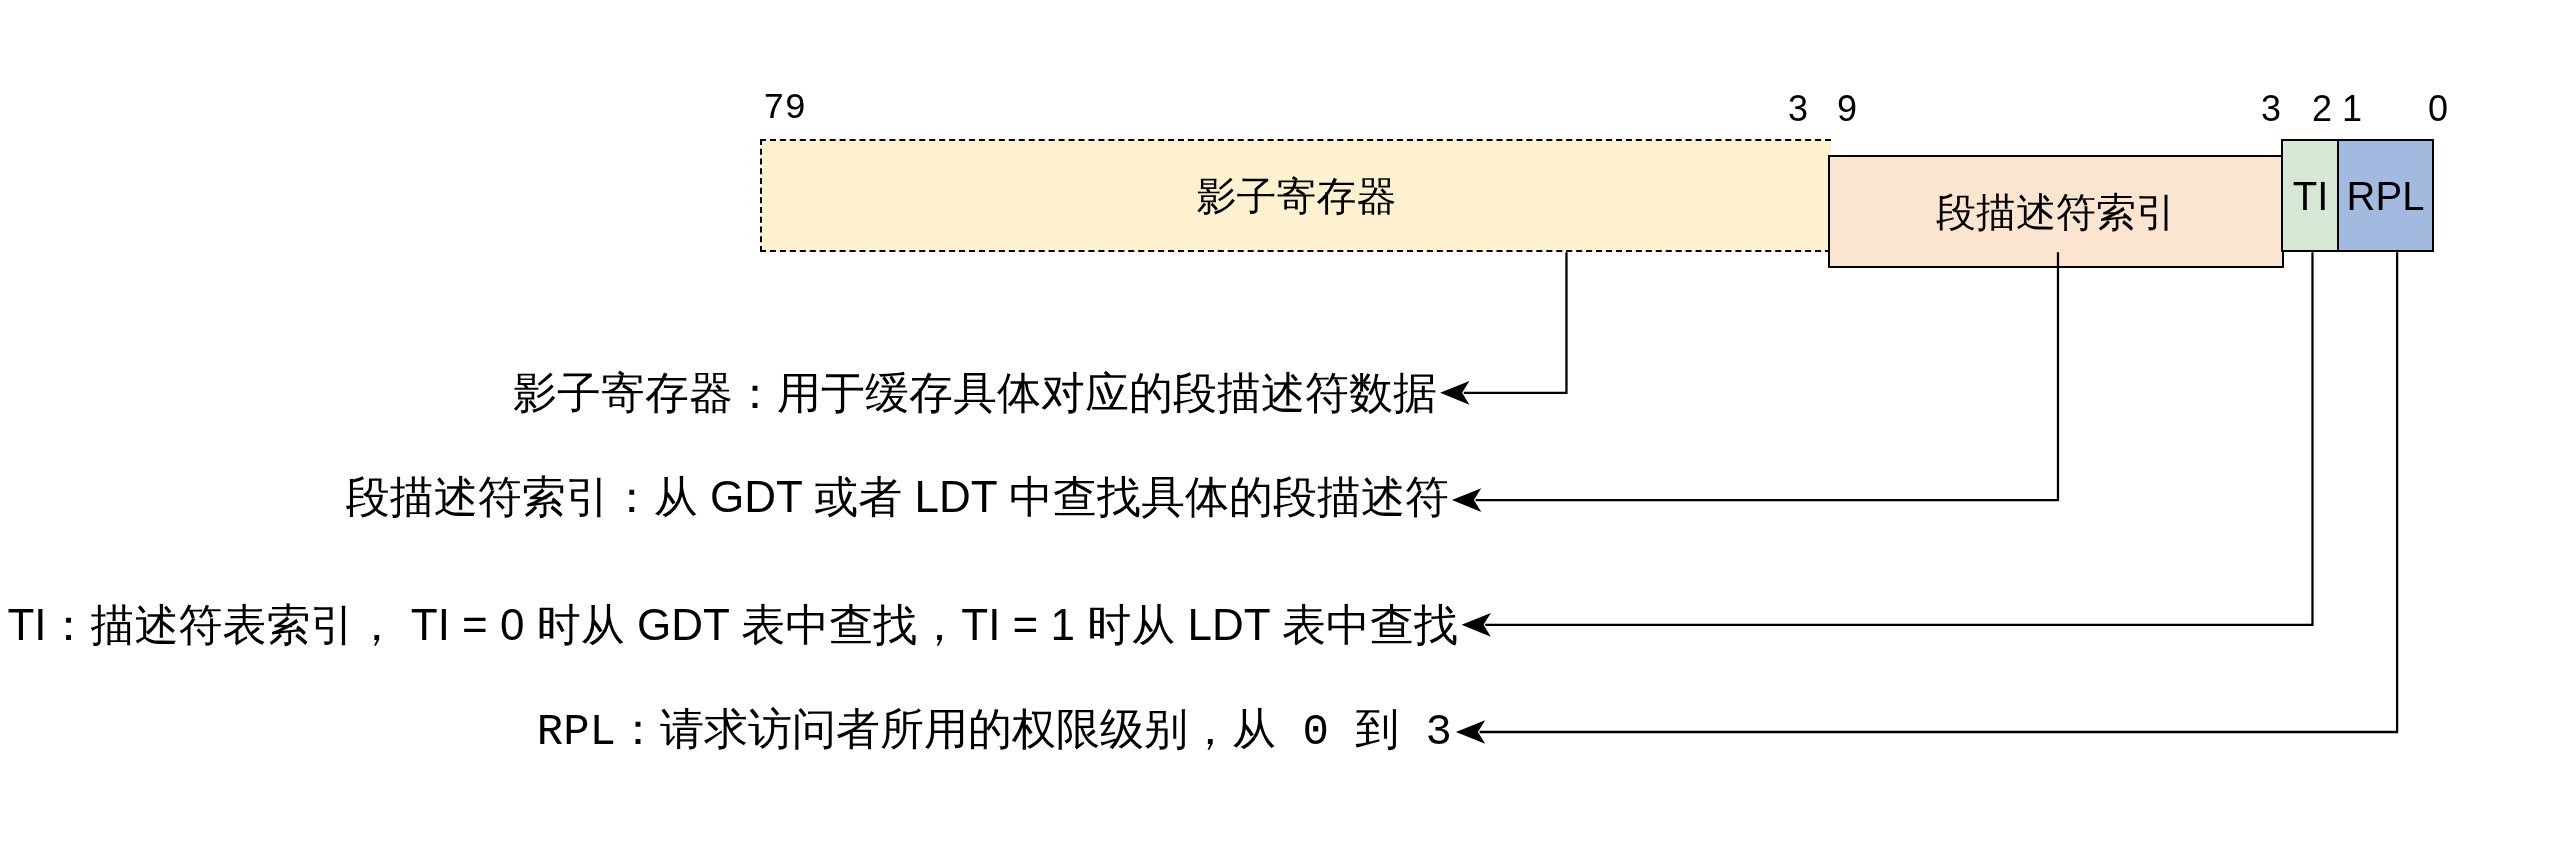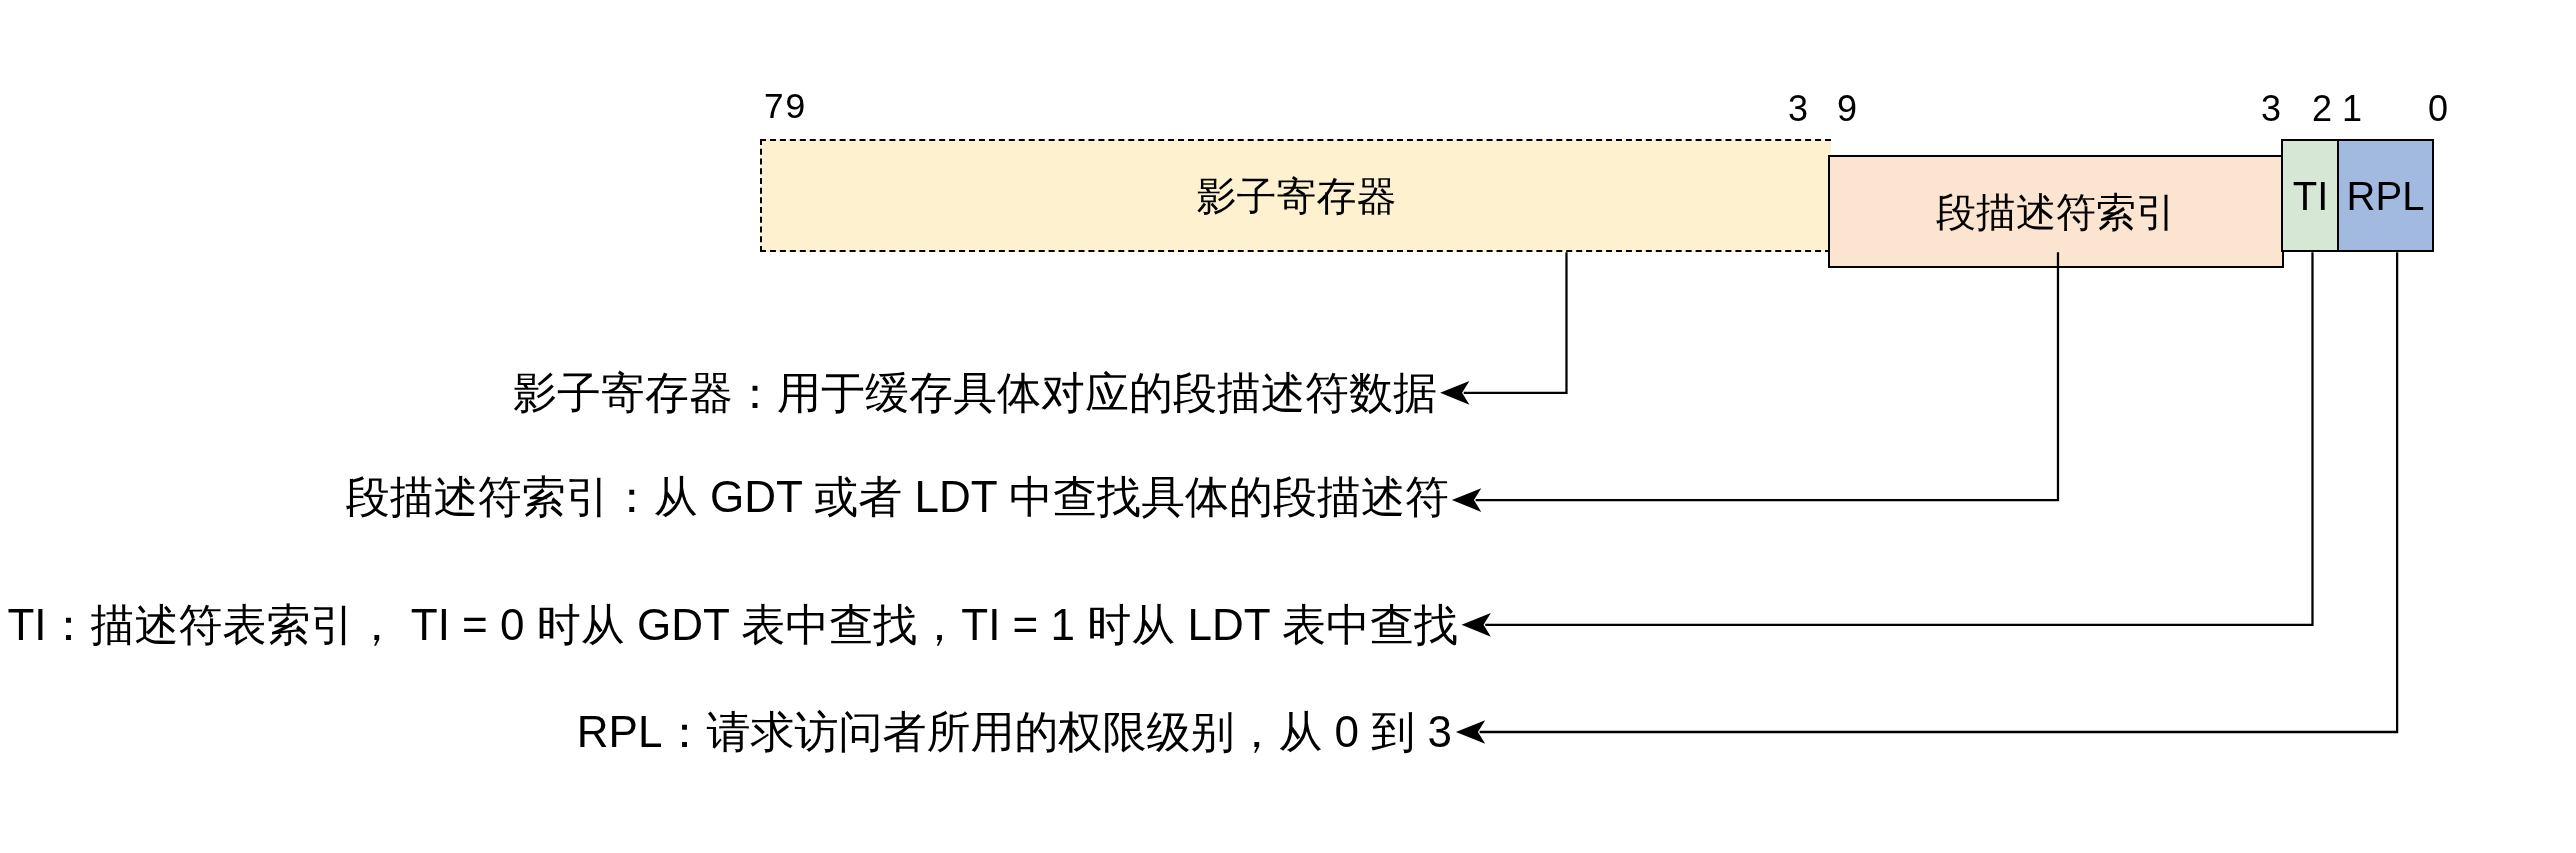--- a/index.html
+++ b/index.html
@@ -56,21 +56,21 @@
   <div class="bitlabel" style="left:1788px;">3</div>
   <div class="bitlabel" style="left:1837px;">9</div>
   <div class="bitlabel" style="left:2261px;">3</div>
   <div class="bitlabel" style="left:2312px;">2</div>
   <div class="bitlabel" style="left:2342px;">1</div>
   <div class="bitlabel" style="left:2428px;">0</div>
 
   <div class="ann" style="top:373px;width:1437px;">影子寄存器：用于缓存具体对应的段描述符数据</div>
   <div class="ann" style="top:477px;width:1449px;">段描述符索引：从 GDT 或者 LDT 中查找具体的段描述符</div>
   <div class="ann" style="top:605px;width:1458px;">TI：描述符表索引， TI = 0 时从 GDT 表中查找，TI = 1 时从 LDT 表中查找</div>
-  <div class="ann" style="top:712px;width:1452px;">RPL：请求访问者所用的权限级别，从 0 到 3</div>
+  <div class="ann" style="top:712px;width:1452px;font-family:Liberation Mono, monospace;">RPL：请求访问者所用的权限级别，从 0 到 3</div>
 
   <svg class="overlay" width="2576" height="854" viewBox="0 0 4565 1513">
     <g>
       <polyline class="cline" points="2776,447 2776,696 2594,696"></polyline>
       <polygon class="ahead" points="2552,696 2604,675 2591,696 2604,717"></polygon>
     </g>
     <g>
       <polyline class="cline" points="3647,447 3647,886 2615,886"></polyline>
       <polygon class="ahead" points="2573,886 2625,865 2612,886 2625,907"></polygon>
     </g>

